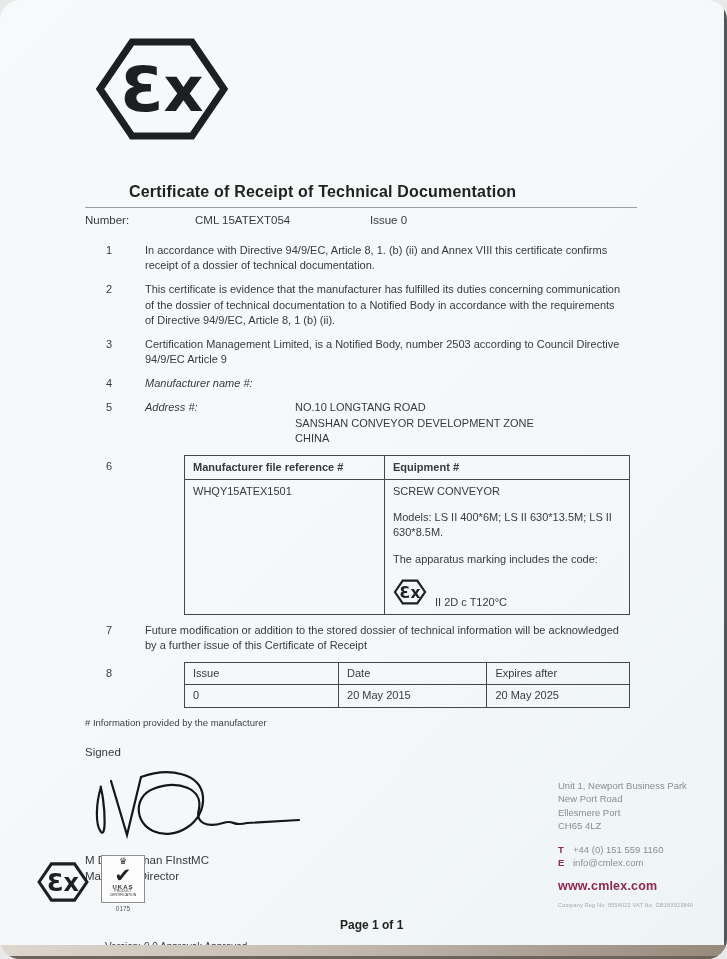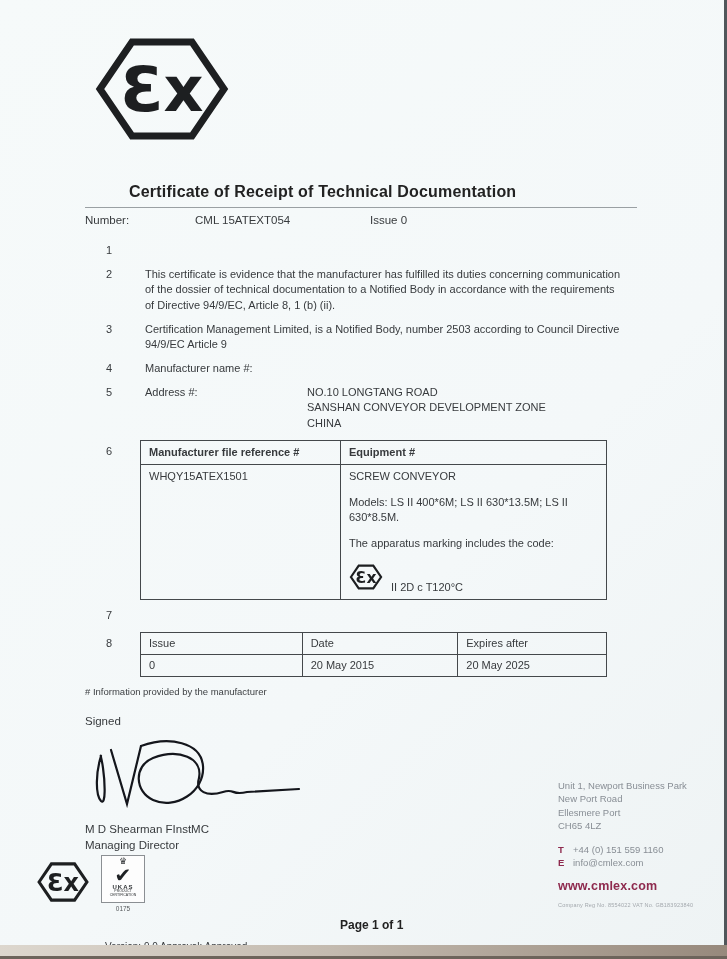--- a/index.html
+++ b/index.html
@@ -1,21 +1,21 @@
 <!DOCTYPE html>
 <html><head>
 <meta charset="utf-8">
 <style>
   * { margin:0; padding:0; box-sizing:border-box; }
   html,body { background:#e9e9e9; }
   body { font-family:"Liberation Sans","DejaVu Sans",sans-serif; }
   .page {
     position:relative; width:727px; height:959px; margin:0 auto;
     background:linear-gradient(135deg,#f6fafa 0%,#f4f8f9 60%,#eef3f4 100%);
-    color:#373a3d; overflow:hidden;
+    color:#373a3d; overflow:hidden;border-radius:20px;
   }
   .scan-edge-right { position:absolute; right:0; top:0; width:3px; height:100%; background:#50565a; }
   .scan-edge-bottom { position:absolute; left:0; bottom:0; width:100%; height:14px;
     background:linear-gradient(to right,#ddd7ce 0%,#c4bbb0 45%,#97897c 100%); }
   .scan-edge-bottom::after { content:""; position:absolute; left:0; bottom:0; width:100%; height:3px; background:#6d645b; }
 
   
   .ex-logo-top { position:absolute; left:92px; top:33px; width:140px; height:112px; }
   .cml-logo { position:absolute; left:478px; top:30px; width:200px; height:125px; }
   .cml-arc { position:absolute; left:0; top:0; }
@@ -32,25 +32,25 @@
   .num-label { position:absolute; left:0; top:0; }
   .num-value { position:absolute; left:110px; top:0; }
   .issue-value { position:absolute; left:285px; top:0; }
 
   
   .main { position:absolute; left:85px; top:243px; width:545px; font-size:11px; line-height:1.38; }
   .clause { display:flex; margin-bottom:9px; }
   .clause .cnum { width:60px; padding-left:21px; flex:none; }
   .clause .ctext { width:480px; }
   .kv { display:flex; width:480px; }
-  .kv .klabel { width:150px; flex:none; }
+  .kv .klabel { width:150px; flex:none;font-style:italic; }
   .kv .kvalue { flex:1; }
-  .addr-line { display:block;margin-left:12px; }
-
-  table { border-collapse:collapse; font-size:11px; color:#373a3d; }
+  .addr-line { display:block; }
+
+  table { border-collapse:collapse; font-size:11px; color:#373a3d;margin-left:44px; }
   .tbl-wrap { display:flex; margin:4px 0 8px 0; }
   .tbl-wrap .cnum { width:55px; padding-left:21px; flex:none; padding-top:4px; }
   .file-table { width:467px; }
   .file-table th, .file-table td { border:1px solid #44484b; padding:4px 8px; vertical-align:top; text-align:left; }
   .file-table th { font-weight:bold; }
   .file-table .col-ref { width:200px; }
   .equip-cell p { margin-bottom:11px; }
   .marking-line { display:flex; align-items:flex-end; gap:8px; margin-top:2px; }
   .issue-table { width:467px; }
   .issue-table th, .issue-table td { border:1px solid #44484b; padding:3px 8px; text-align:left; font-weight:normal; }
@@ -101,20 +101,21 @@
   <div class="num-row">
     <span class="num-label">Number:</span>
     <span class="num-value">CML 15ATEXT054</span>
     <span class="issue-value">Issue 0</span>
   </div>
 
   <div class="main">
 
     <div class="clause">
       <div class="cnum">1</div>
+      <div class="ctext">In accordance with Directive 94/9/EC, Article 8, 1. (b) (ii) and Annex VIII this certificate confirms receipt of a dossier of technical documentation.</div>
     </div>
 
     <div class="clause">
       <div class="cnum">2</div>
       <div class="ctext">This certificate is evidence that the manufacturer has fulfilled its duties concerning communication of the dossier of technical documentation to a Notified Body in accordance with the requirements of Directive 94/9/EC, Article 8, 1 (b) (ii).</div>
     </div>
 
     <div class="clause">
       <div class="cnum">3</div>
       <div class="ctext">Certification Management Limited, is a Notified Body, number 2503 according to Council Directive 94/9/EC Article 9</div>
@@ -163,20 +164,21 @@
               <span>II 2D c T120°C</span>
             </div>
           </td>
         </tr>
       </tbody>
         </table>
     </div>
 
     <div class="clause">
       <div class="cnum">7</div>
+      <div class="ctext">Future modification or addition to the stored dossier of technical information will be acknowledged by a further issue of this Certificate of Receipt</div>
     </div>
 
     <div class="tbl-wrap">
       <div class="cnum">8</div>
       <table class="issue-table">
         <tbody>
             <tr>
           <th class="c1">Issue</th>
           <th class="c2">Date</th>
           <th class="c3">Expires after</th>

